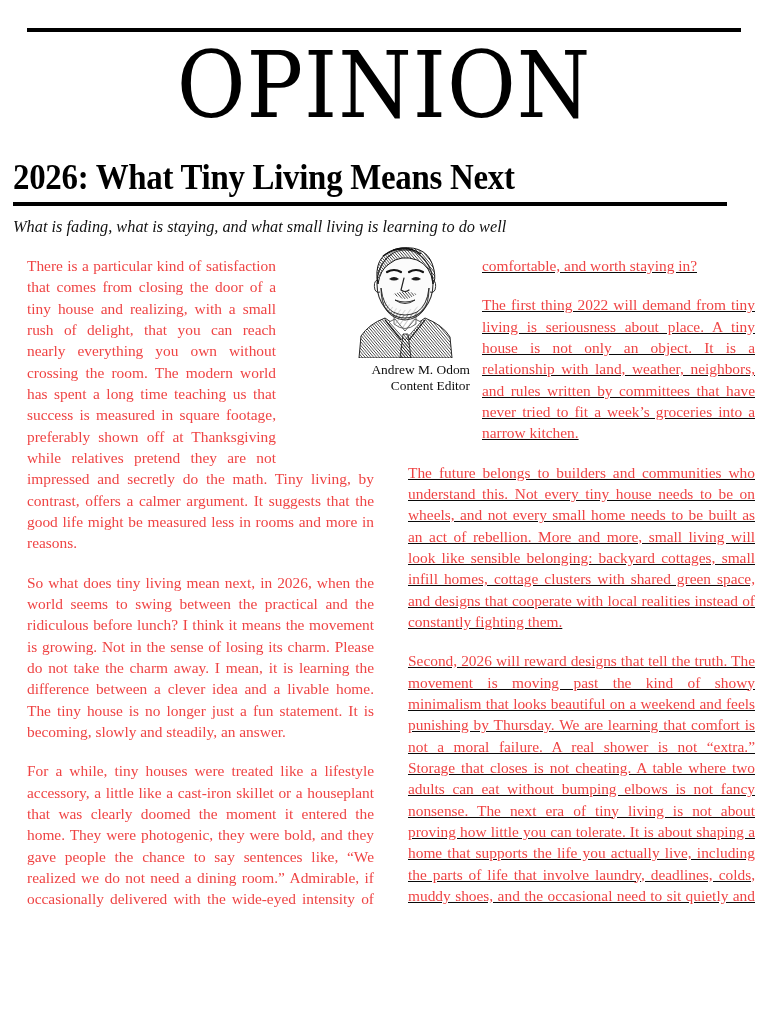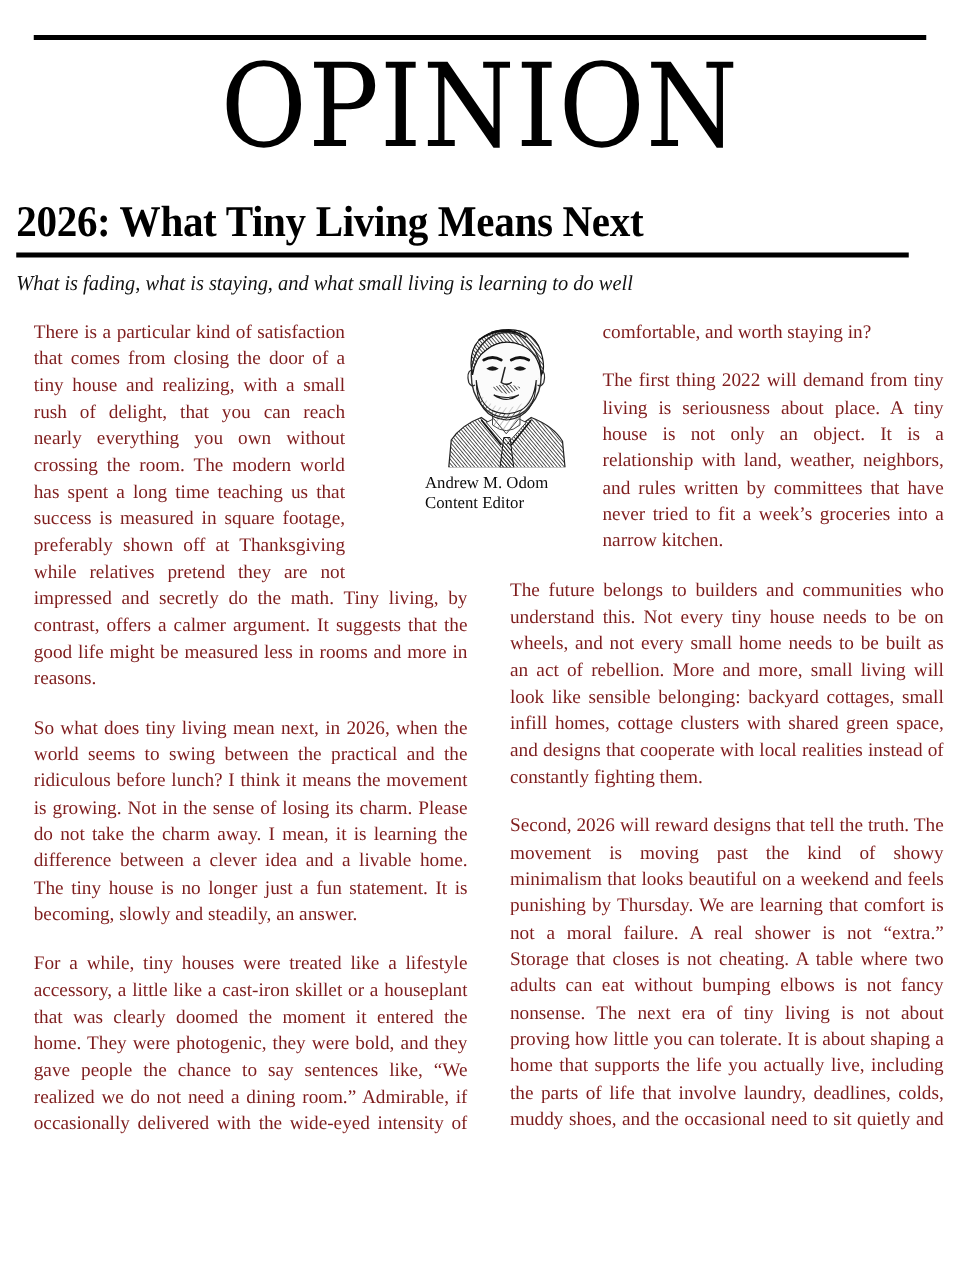--- a/index.html
+++ b/index.html
@@ -92,53 +92,53 @@
     height: 745px;
   }
   .col {
     position: absolute;
     top: 0;
     width: 347px;
     height: 745px;
     overflow: hidden;
   }
   .col-left  { left: 0; }
-  .col-right { left: 381px; }
+  .col-right { left: 381px; text-decoration: underline; }
 
   .col p {
     margin: 0 0 18px 0;
     font-size: 15.4px;
     line-height: 1.385;
     text-align: justify;
     text-justify: inter-word;
     hyphens: none;
-    color: #7f1d1d;
+    color: #ef4444;
   }
   .col p.last { margin-bottom: 0; }
 
   
   .shim {
     width: 98px;
     height: 196px;
     float: right;
     shape-outside: inset(0);
   }
   .shim-right {
     width: 74px;
     height: 196px;
     float: left;
   }
 
   
   .portrait-block {
     position: absolute;
     left: 340px;
-    top: 252px;
+    top: 236px;
     width: 130px;
-    text-align: left;
+    text-align: right;
   }
   .portrait-frame {
     width: 112px;
     height: 122px;
     margin: 0 auto;
     position: relative;
     overflow: hidden;
     background: #ffffff;
   }
   .portrait-frame svg { display: block; }

